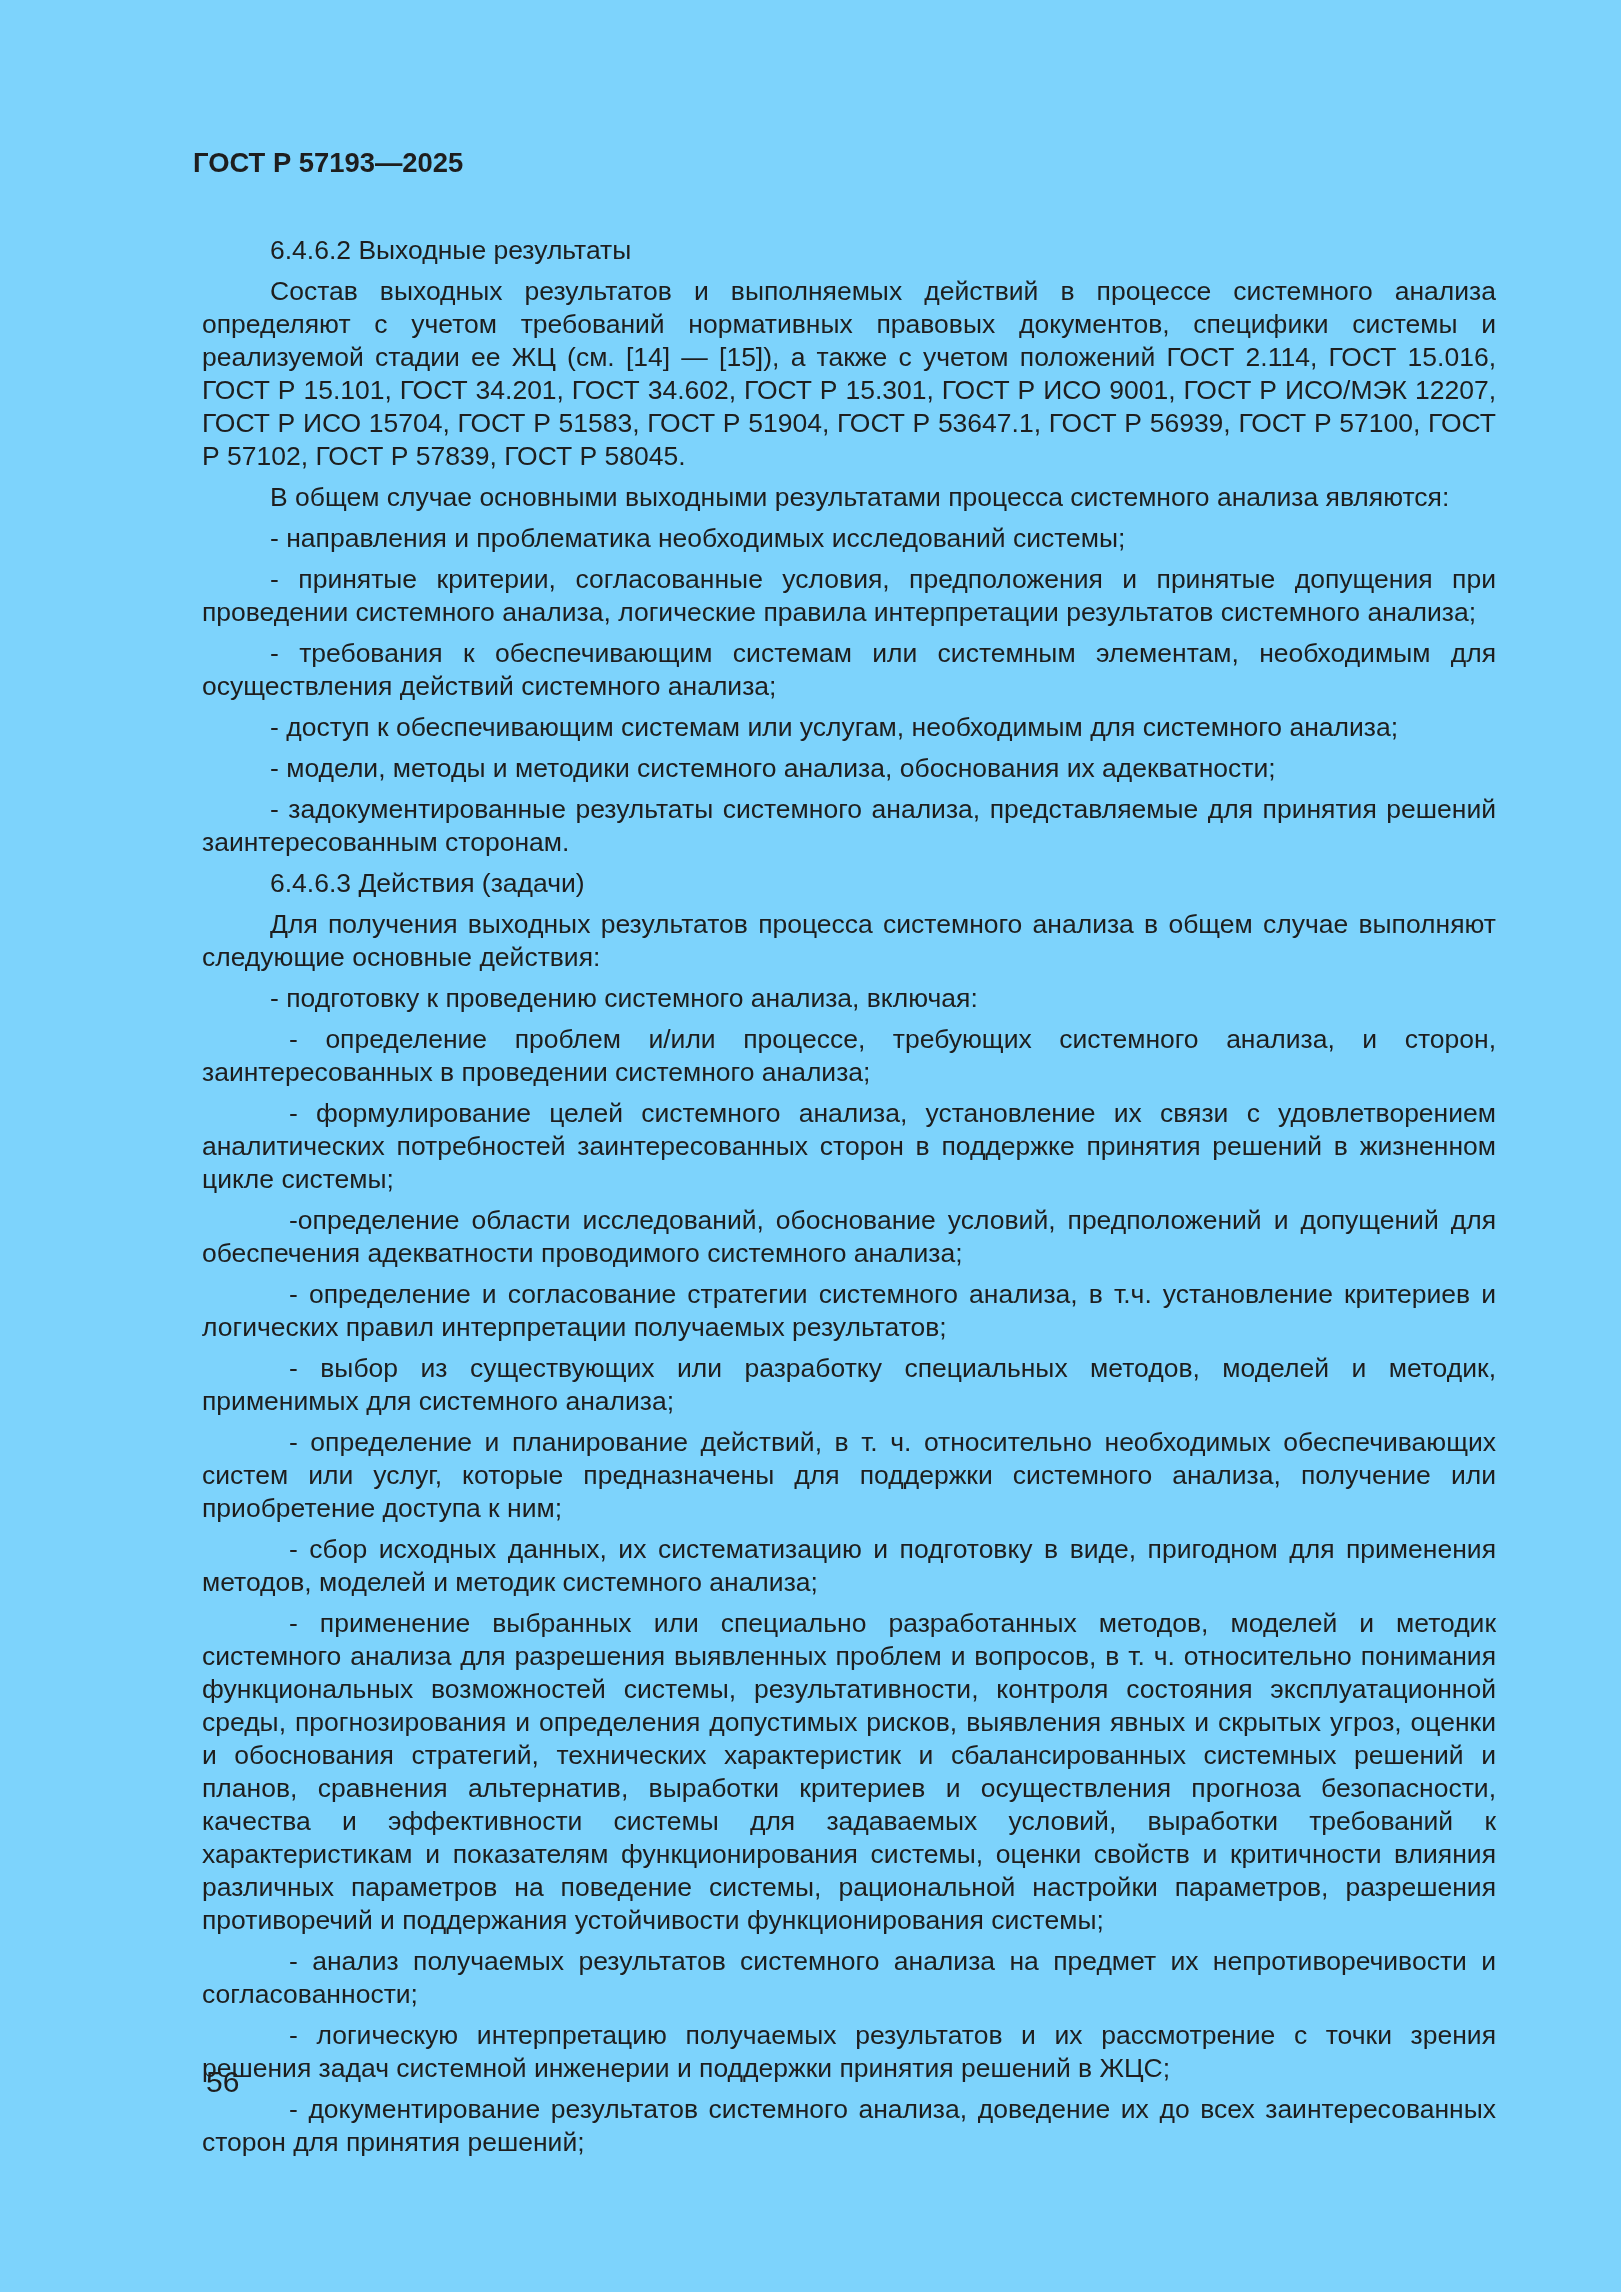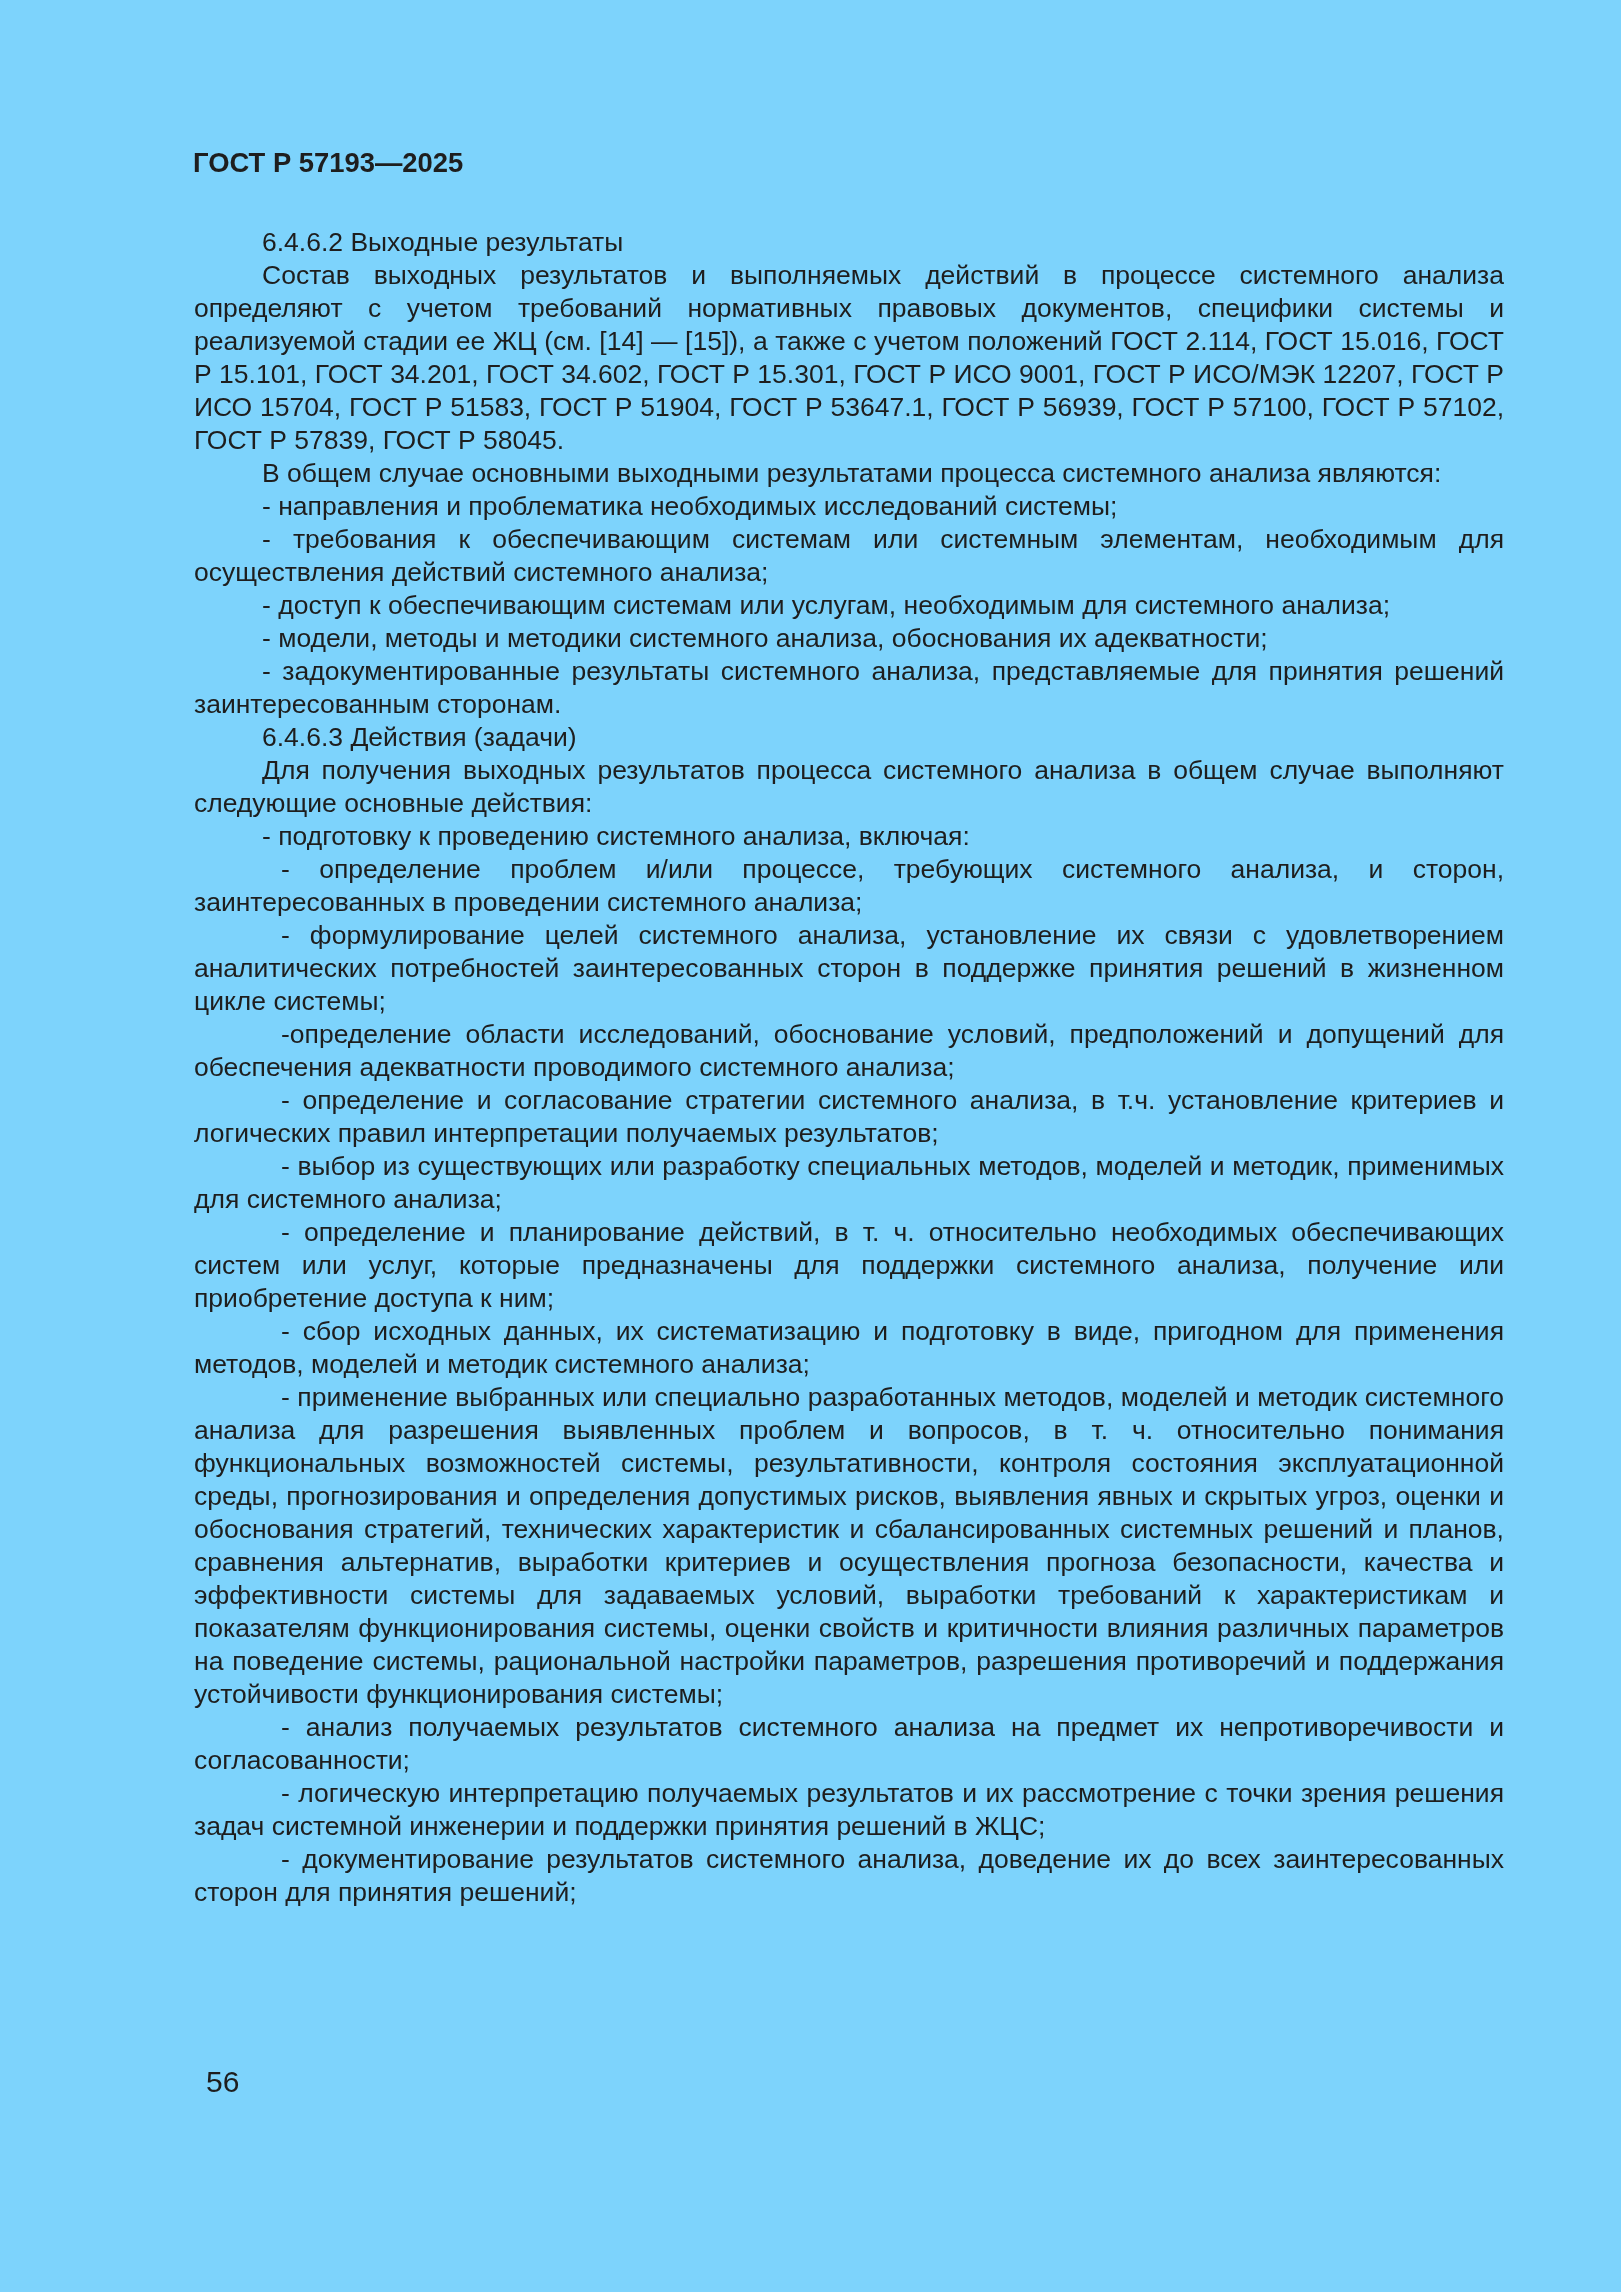--- a/index.html
+++ b/index.html
@@ -29,21 +29,21 @@
   .text-block {
     position: absolute;
     left: 194px;
     top: 226px;
     width: 1310px;
     font-size: 26.5px;
     line-height: 33px;
     text-align: justify;
   }
   .text-block p {
-    margin: 0;
+    margin: 8px;
     padding: 0;
     hyphens: none;
   }
   .text-block p.ind1 { text-indent: 68px; }
   .text-block p.ind2 { text-indent: 87px; }
   .page-number {
     position: absolute;
     left: 194px;
     top: 2064px;
     font-size: 30px;
@@ -55,20 +55,21 @@
 <body>
 
 <div class="page">
   <div class="running-header">ГОСТ Р 57193—2025</div>
 
   <main class="text-block">
       <p class="ind1">6.4.6.2 Выходные результаты</p>
       <p class="ind1">Состав выходных результатов и выполняемых действий в процессе системного анализа определяют с учетом требований нормативных правовых документов, специфики системы и реализуемой стадии ее ЖЦ (см. [14] — [15]), а также с учетом положений ГОСТ 2.114, ГОСТ 15.016, ГОСТ Р 15.101, ГОСТ 34.201, ГОСТ 34.602, ГОСТ Р 15.301, ГОСТ Р ИСО 9001, ГОСТ Р ИСО/МЭК 12207, ГОСТ Р ИСО 15704, ГОСТ Р 51583, ГОСТ Р 51904, ГОСТ Р 53647.1, ГОСТ Р 56939, ГОСТ Р 57100, ГОСТ Р 57102, ГОСТ Р 57839, ГОСТ Р 58045.</p>
       <p class="ind1">В общем случае основными выходными результатами процесса системного анализа являются:</p>
       <p class="ind1">- направления и проблематика необходимых исследований системы;</p>
+      <p class="ind1">- принятые критерии, согласованные условия, предположения и принятые допущения при проведении системного анализа, логические правила интерпретации результатов системного анализа;</p>
       <p class="ind1">- требования к обеспечивающим системам или системным элементам, необходимым для осуществления действий системного анализа;</p>
       <p class="ind1">- доступ к обеспечивающим системам или услугам, необходимым для системного анализа;</p>
       <p class="ind1">- модели, методы и методики системного анализа, обоснования их адекватности;</p>
       <p class="ind1">- задокументированные результаты системного анализа, представляемые для принятия решений заинтересованным сторонам.</p>
       <p class="ind1">6.4.6.3 Действия (задачи)</p>
       <p class="ind1">Для получения выходных результатов процесса системного анализа в общем случае выполняют следующие основные действия:</p>
       <p class="ind1">- подготовку к проведению системного анализа, включая:</p>
       <p class="ind2">- определение проблем и/или процессе, требующих системного анализа, и сторон, заинтересованных в проведении системного анализа;</p>
       <p class="ind2">- формулирование целей системного анализа, установление их связи с удовлетворением аналитических потребностей заинтересованных сторон в поддержке принятия решений в жизненном цикле системы;</p>
       <p class="ind2">-определение области исследований, обоснование условий, предположений и допущений для обеспечения адекватности проводимого системного анализа;</p>

